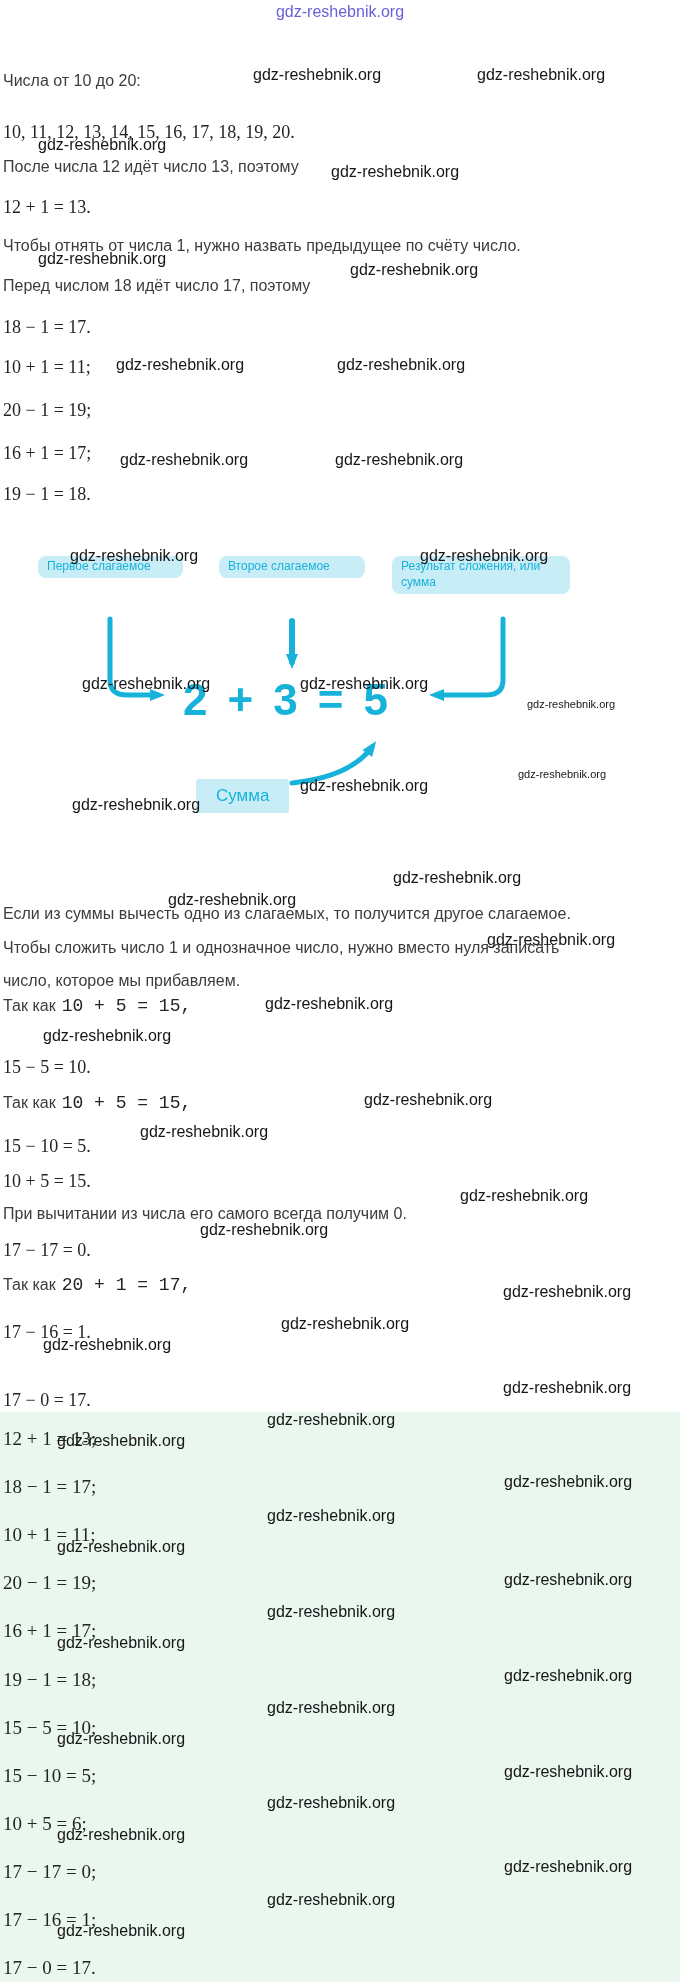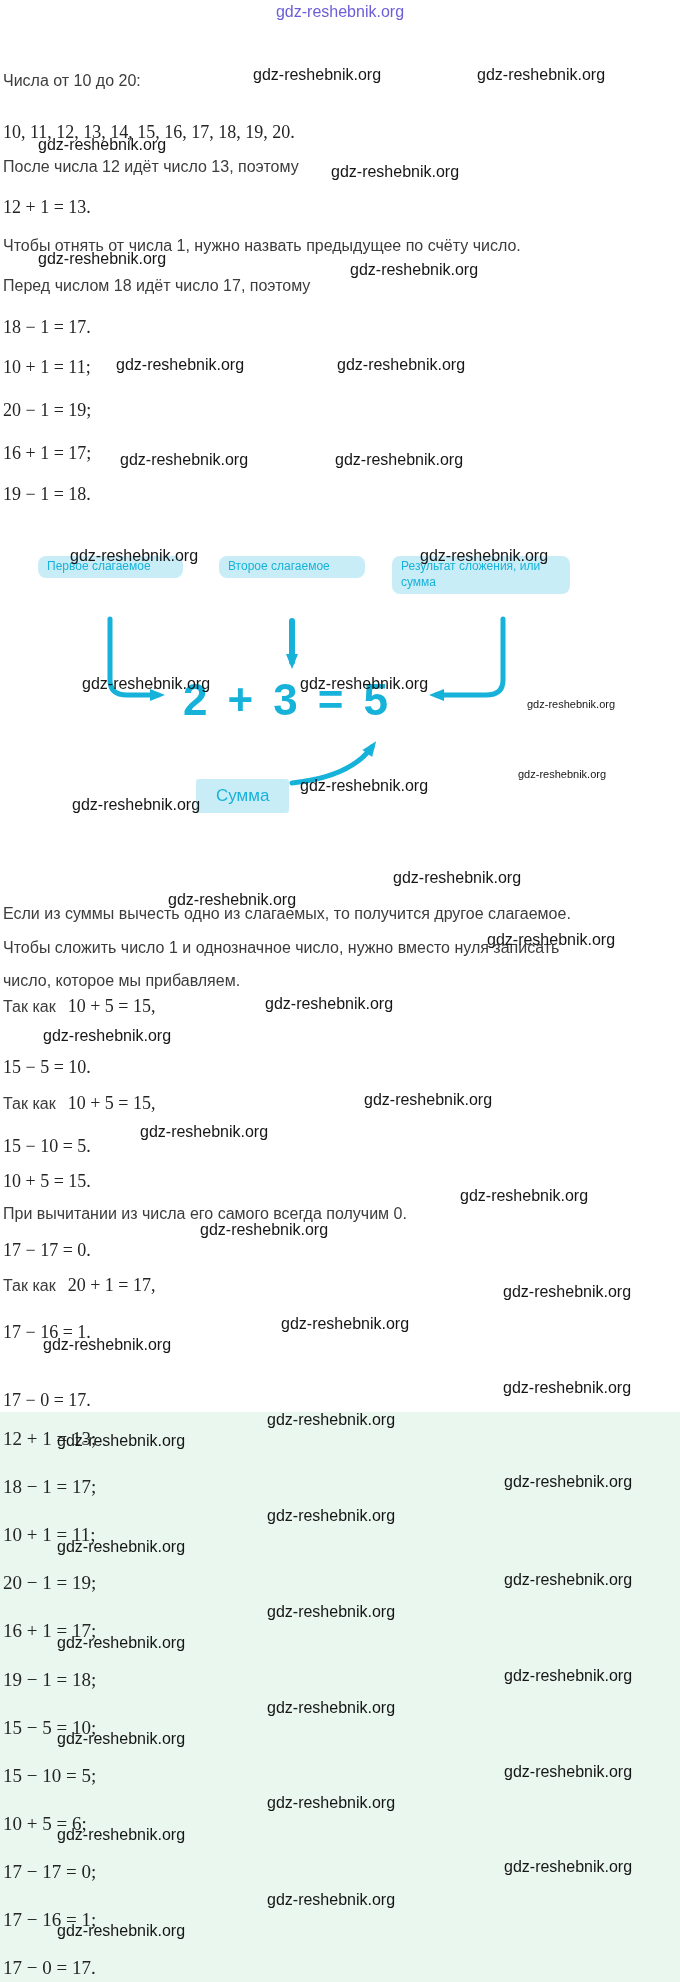--- a/index.html
+++ b/index.html
@@ -10,21 +10,21 @@
   }
   *{box-sizing:border-box}
   html,body{margin:0;padding:0;background:#ffffff}
   .page{
     position:relative;width:680px;height:1982px;background:#fff;overflow:hidden;
     font-family:"Liberation Sans",sans-serif;
   }
   .abs{position:absolute;white-space:nowrap}
   .txt{font-size:16px;color:#3c3c3c;left:3px}
   .math{font-family:"Liberation Serif",serif;font-size:18px;color:#242424;left:3px}
-  .math-inline{font-family:Liberation Serif, serif;font-size:18px;color:#242424;margin-left:12px}
+  .math-inline{font-family:Liberation Mono, monospace;font-size:18px;color:#242424;margin-left:6px}
   .wm{font-size:16px;color:#161616;z-index:6}
   .wm-small{font-size:11px;color:#161616;z-index:6}
   .header-wm{left:0;right:0;top:3px;text-align:center;font-size:16px;color:var(--purple)}
   .box{
     background:var(--cyanbg);color:var(--cyan);font-size:12px;line-height:1.32;
     padding:3px 9px;border-radius:8px;white-space:normal;
   }
   .bigeq{
     display:flex;gap:20px;font-weight:bold;font-size:44px;color:var(--cyan);
     font-family:"Liberation Sans",sans-serif;line-height:1;

